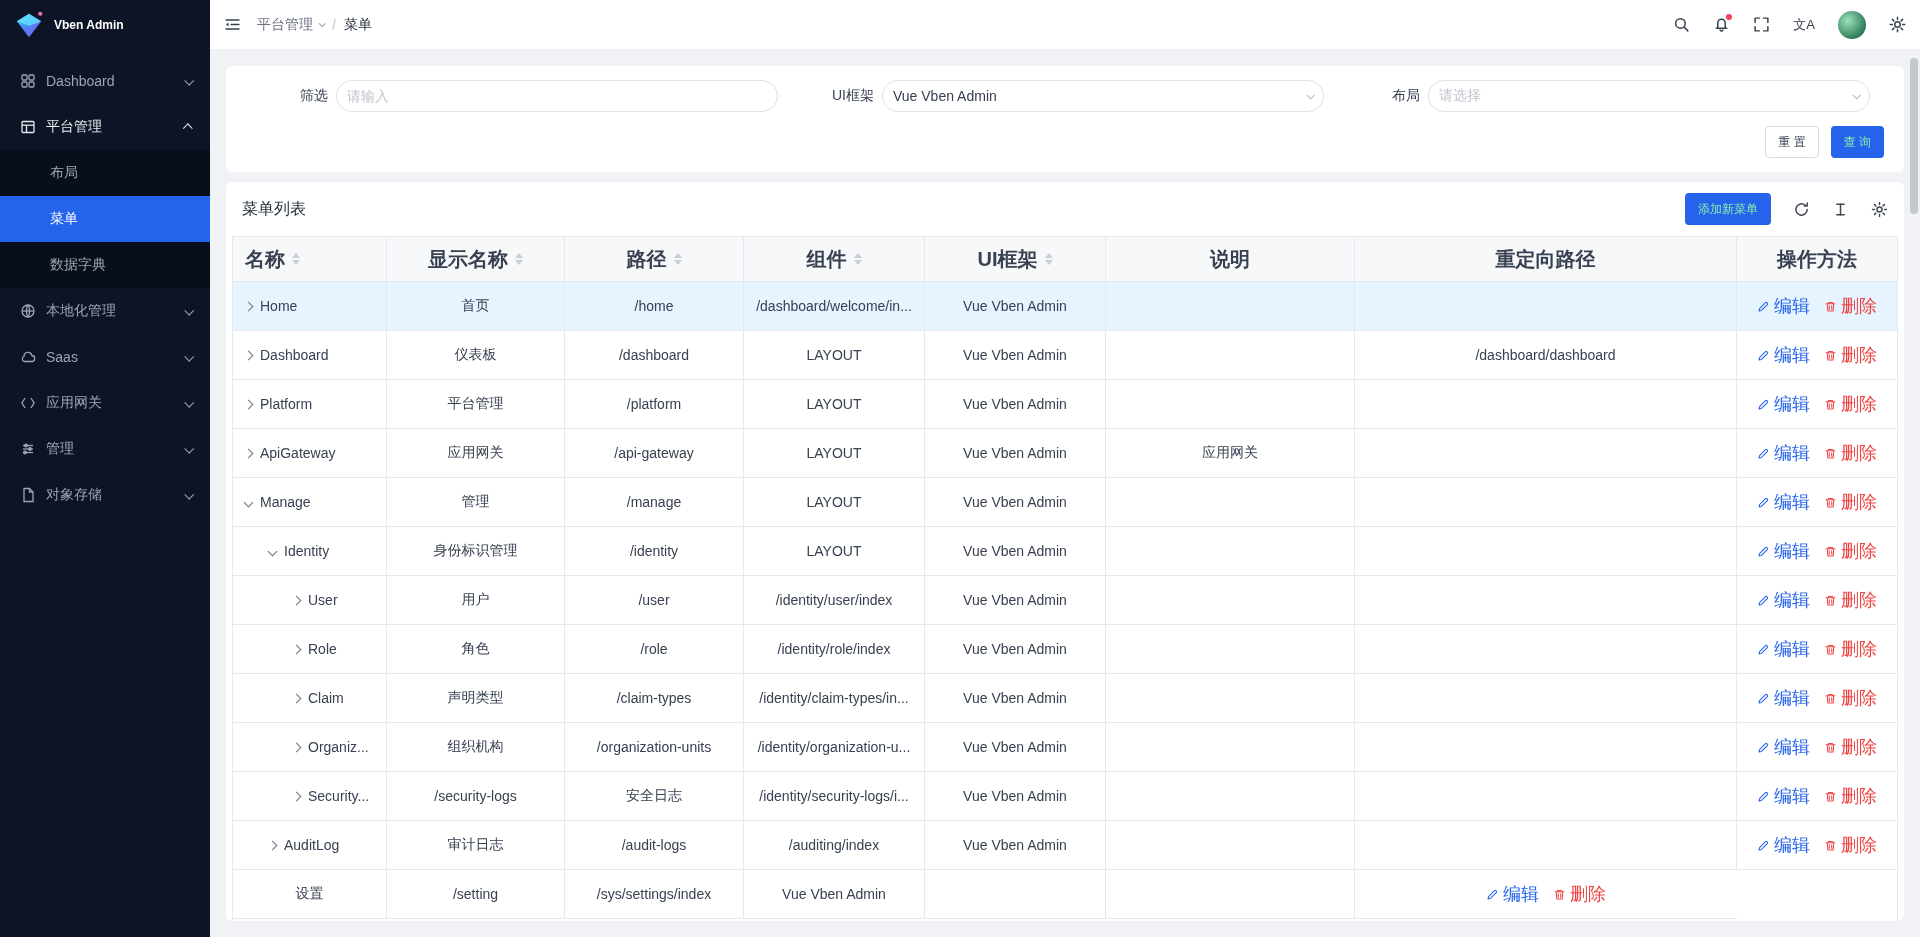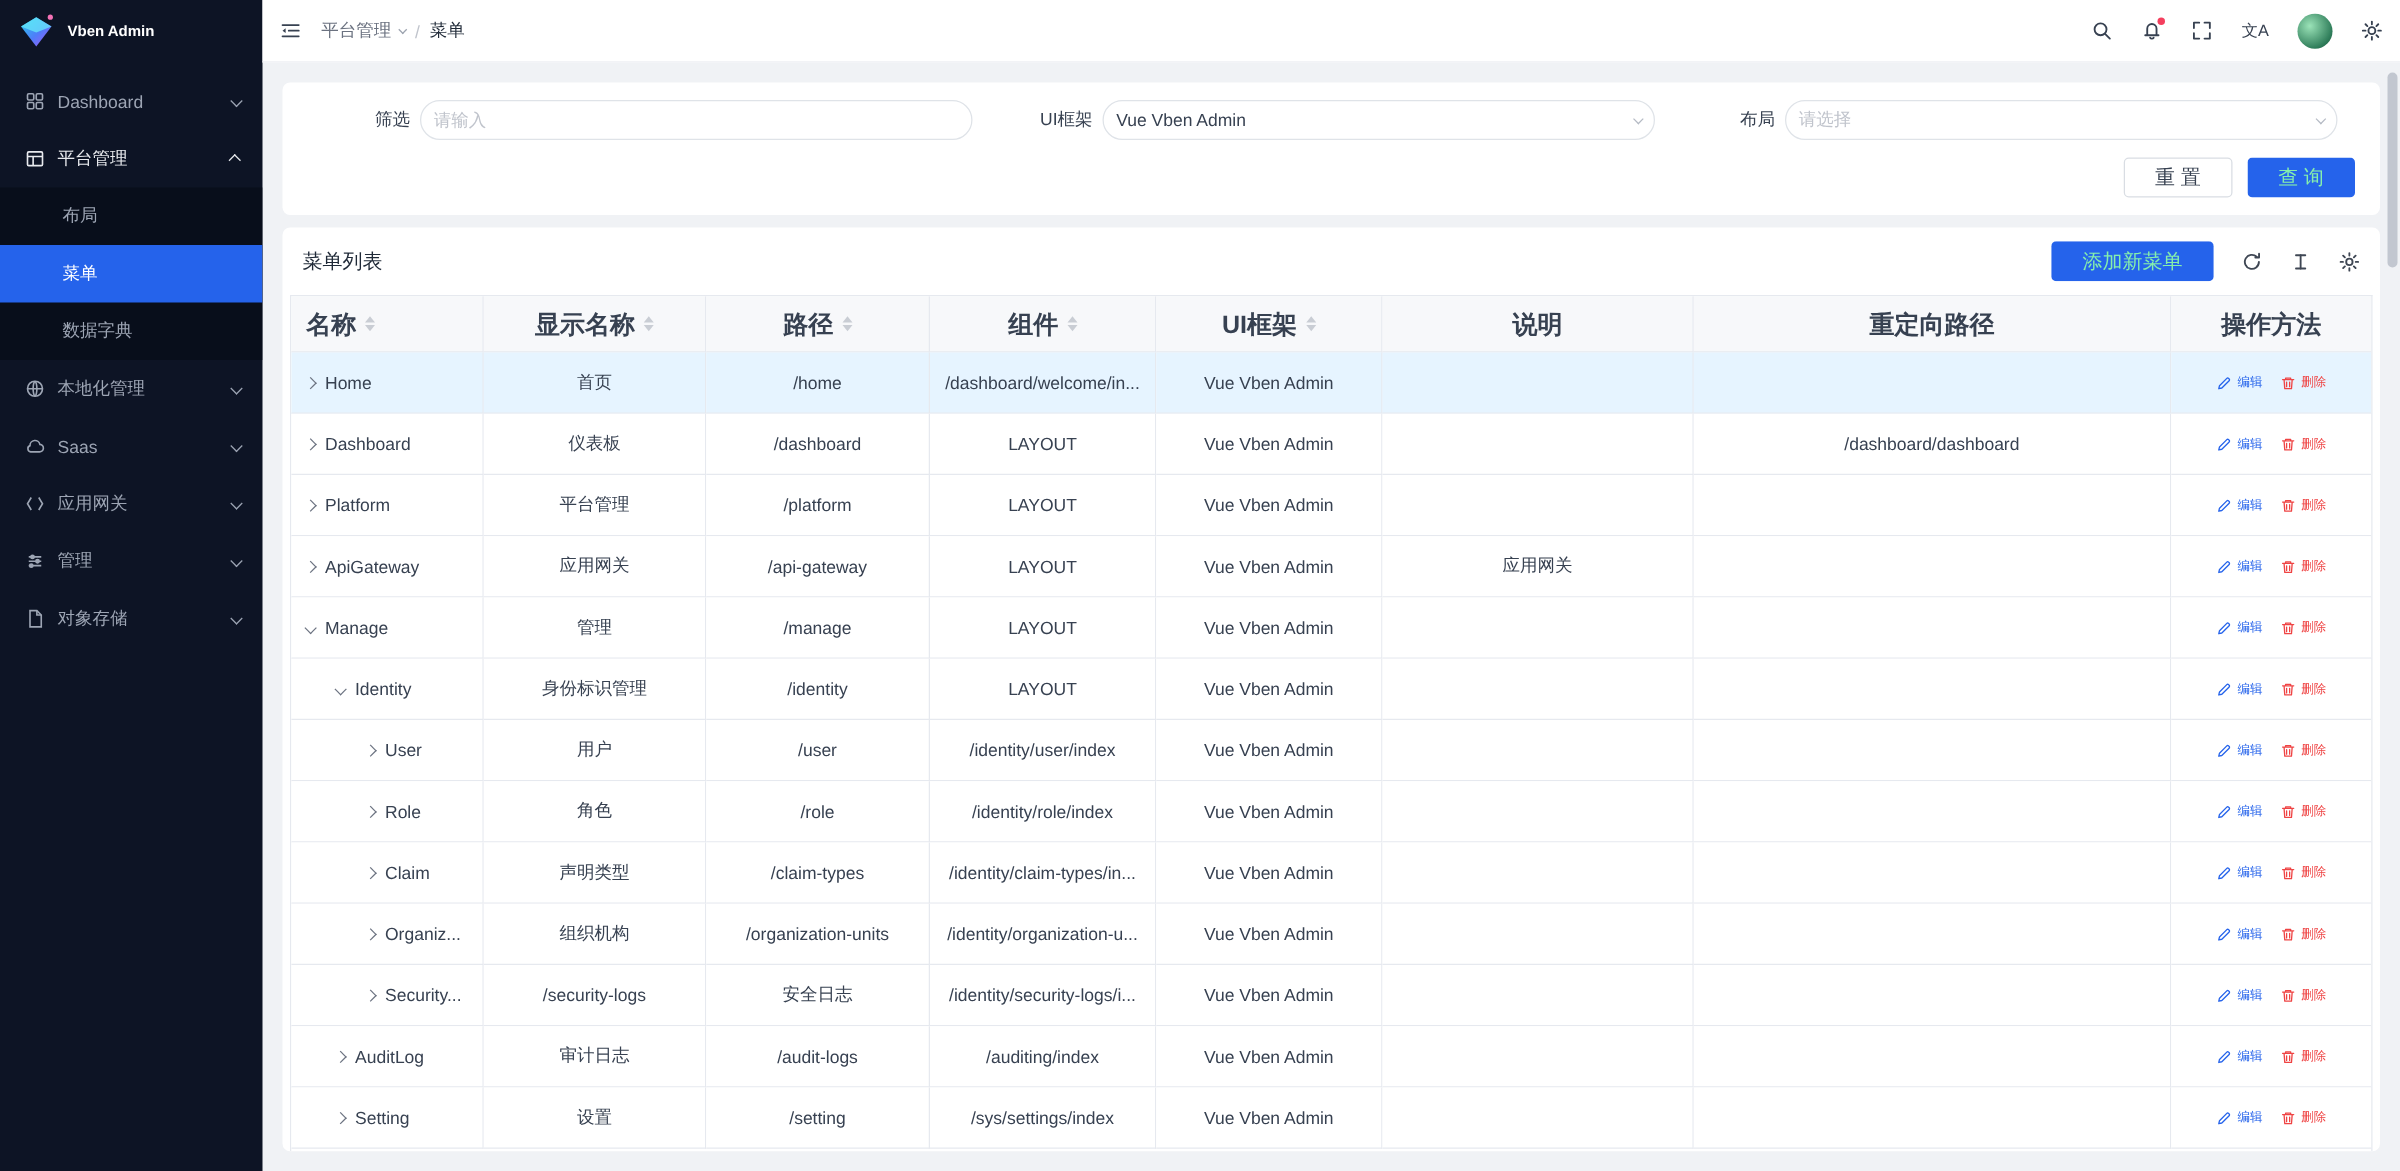--- a/index.html
+++ b/index.html
@@ -58,21 +58,21 @@
   .field{display:flex;align-items:center;padding-right:14px;}
   .flabel{width:90px;text-align:right;padding-right:8px;color:#374151;flex:none;}
   .inp,.select{flex:1;height:32px;border:1px solid #dfe3e8;border-radius:16px;background:#fff;font-size:14px;}
   .inp{padding:0 10px;color:#374151;outline:none;}
   .inp::placeholder{color:#c0c4cc;}
   .select{display:flex;align-items:center;padding:0 10px;cursor:pointer;}
   .sel-value{flex:1;color:#374151;}
   .sel-value.placeholder{color:#c0c4cc;}
   .sel-caret{width:6px;height:6px;color:#b4bac4;}
   .filter-actions{display:flex;justify-content:flex-end;gap:12px;padding:14px 20px 14px;}
-  .btn{height:32px;padding:0 24px;border-radius:4px;font-size:16px;cursor:pointer;display:inline-flex;align-items:center;border:1px solid transparent;}
+  .btn{height:32px;padding:0 12px;border-radius:4px;font-size:12px;cursor:pointer;display:inline-flex;align-items:center;border:1px solid transparent;}
   .btn-default{background:#fff;border-color:#d9dde3;color:#374151;}
   .btn-primary{background:var(--primary);color:#86efac;}
 
   
   .table-card{flex:1;display:flex;flex-direction:column;overflow:hidden;}
   .table-toolbar{display:flex;align-items:center;padding:11px 16px;}
   .table-title{font-size:16px;font-weight:500;color:#1f2937;}
   .toolbar-right{margin-left:auto;display:flex;align-items:center;gap:22px;}
   .ticon{width:17px;height:17px;stroke:#3f4754;fill:none;stroke-width:1.4;cursor:pointer;stroke-linecap:round;stroke-linejoin:round;}
 
@@ -88,21 +88,21 @@
 
   .t-row{cursor:pointer;}
   .t-row .t-cell{height:49px;display:flex;align-items:center;justify-content:center;border-right:1px solid var(--border);border-bottom:1px solid var(--border);color:#374151;font-size:14px;overflow:hidden;white-space:nowrap;background:#fff;}
   .t-row .t-cell:last-child{border-right:none;}
   .t-row.highlighted .t-cell{background:var(--row-highlight);}
   .c-name{justify-content:flex-start !important;gap:8px;}
   .row-chev{width:7px;height:7px;border-right:1.5px solid #6b7280;border-bottom:1.5px solid #6b7280;flex:none;cursor:pointer;}
   .row-chev.right{transform:rotate(-45deg);}
   .row-chev.down{transform:rotate(45deg);}
   .c-actions{gap:14px;}
-  .action-link{display:inline-flex;align-items:center;gap:4px;cursor:pointer;text-decoration:none;font-size:10px;}
+  .action-link{display:inline-flex;align-items:center;gap:4px;cursor:pointer;text-decoration:none;font-size:18px;}
   .link-edit{color:var(--primary);}
   .link-delete{color:var(--danger);}
   .aicon{width:13px;height:13px;stroke:currentColor;fill:none;stroke-width:1.3;stroke-linecap:round;stroke-linejoin:round;}
 
   
   .page-scrollbar{position:absolute;right:2px;top:58px;width:8px;height:156px;border-radius:4px;background:#c2c7d0;cursor:pointer;}
 </style>
 </head>
 <body>
 
@@ -658,24 +658,20 @@
       <a class="action-link link-delete">
         <svg class="aicon" viewBox="0 0 16 16">
                     <path d="M2.5 4.5h11M5.5 4.5V3h5v1.5M4 4.5l.7 9h6.6l.7-9M6.5 7v4.5M9.5 7v4.5"></path>
                   </svg>
         <span class="label">删除</span>
       </a>
     </div>
   </div>
 
   <div class="t-row t-grid">
-    <div class="t-cell c-name" style="padding-left: 36px;">
-      <span class="row-chev right"></span>
-      <span class="row-name">Setting</span>
-    </div>
     <div class="t-cell c-display">设置</div>
     <div class="t-cell c-path">/setting</div>
     <div class="t-cell c-component">/sys/settings/index</div>
     <div class="t-cell c-framework">Vue Vben Admin</div>
     <div class="t-cell c-desc"></div>
     <div class="t-cell c-redirect"></div>
     <div class="t-cell c-actions">
       <a class="action-link link-edit">
         <svg class="aicon" viewBox="0 0 16 16">
                     <path d="M2.5 13.5l.7-3 7.2-7.2a1.2 1.2 0 0 1 1.7 0l.6.6a1.2 1.2 0 0 1 0 1.7l-7.2 7.2-3 .7z"></path>

